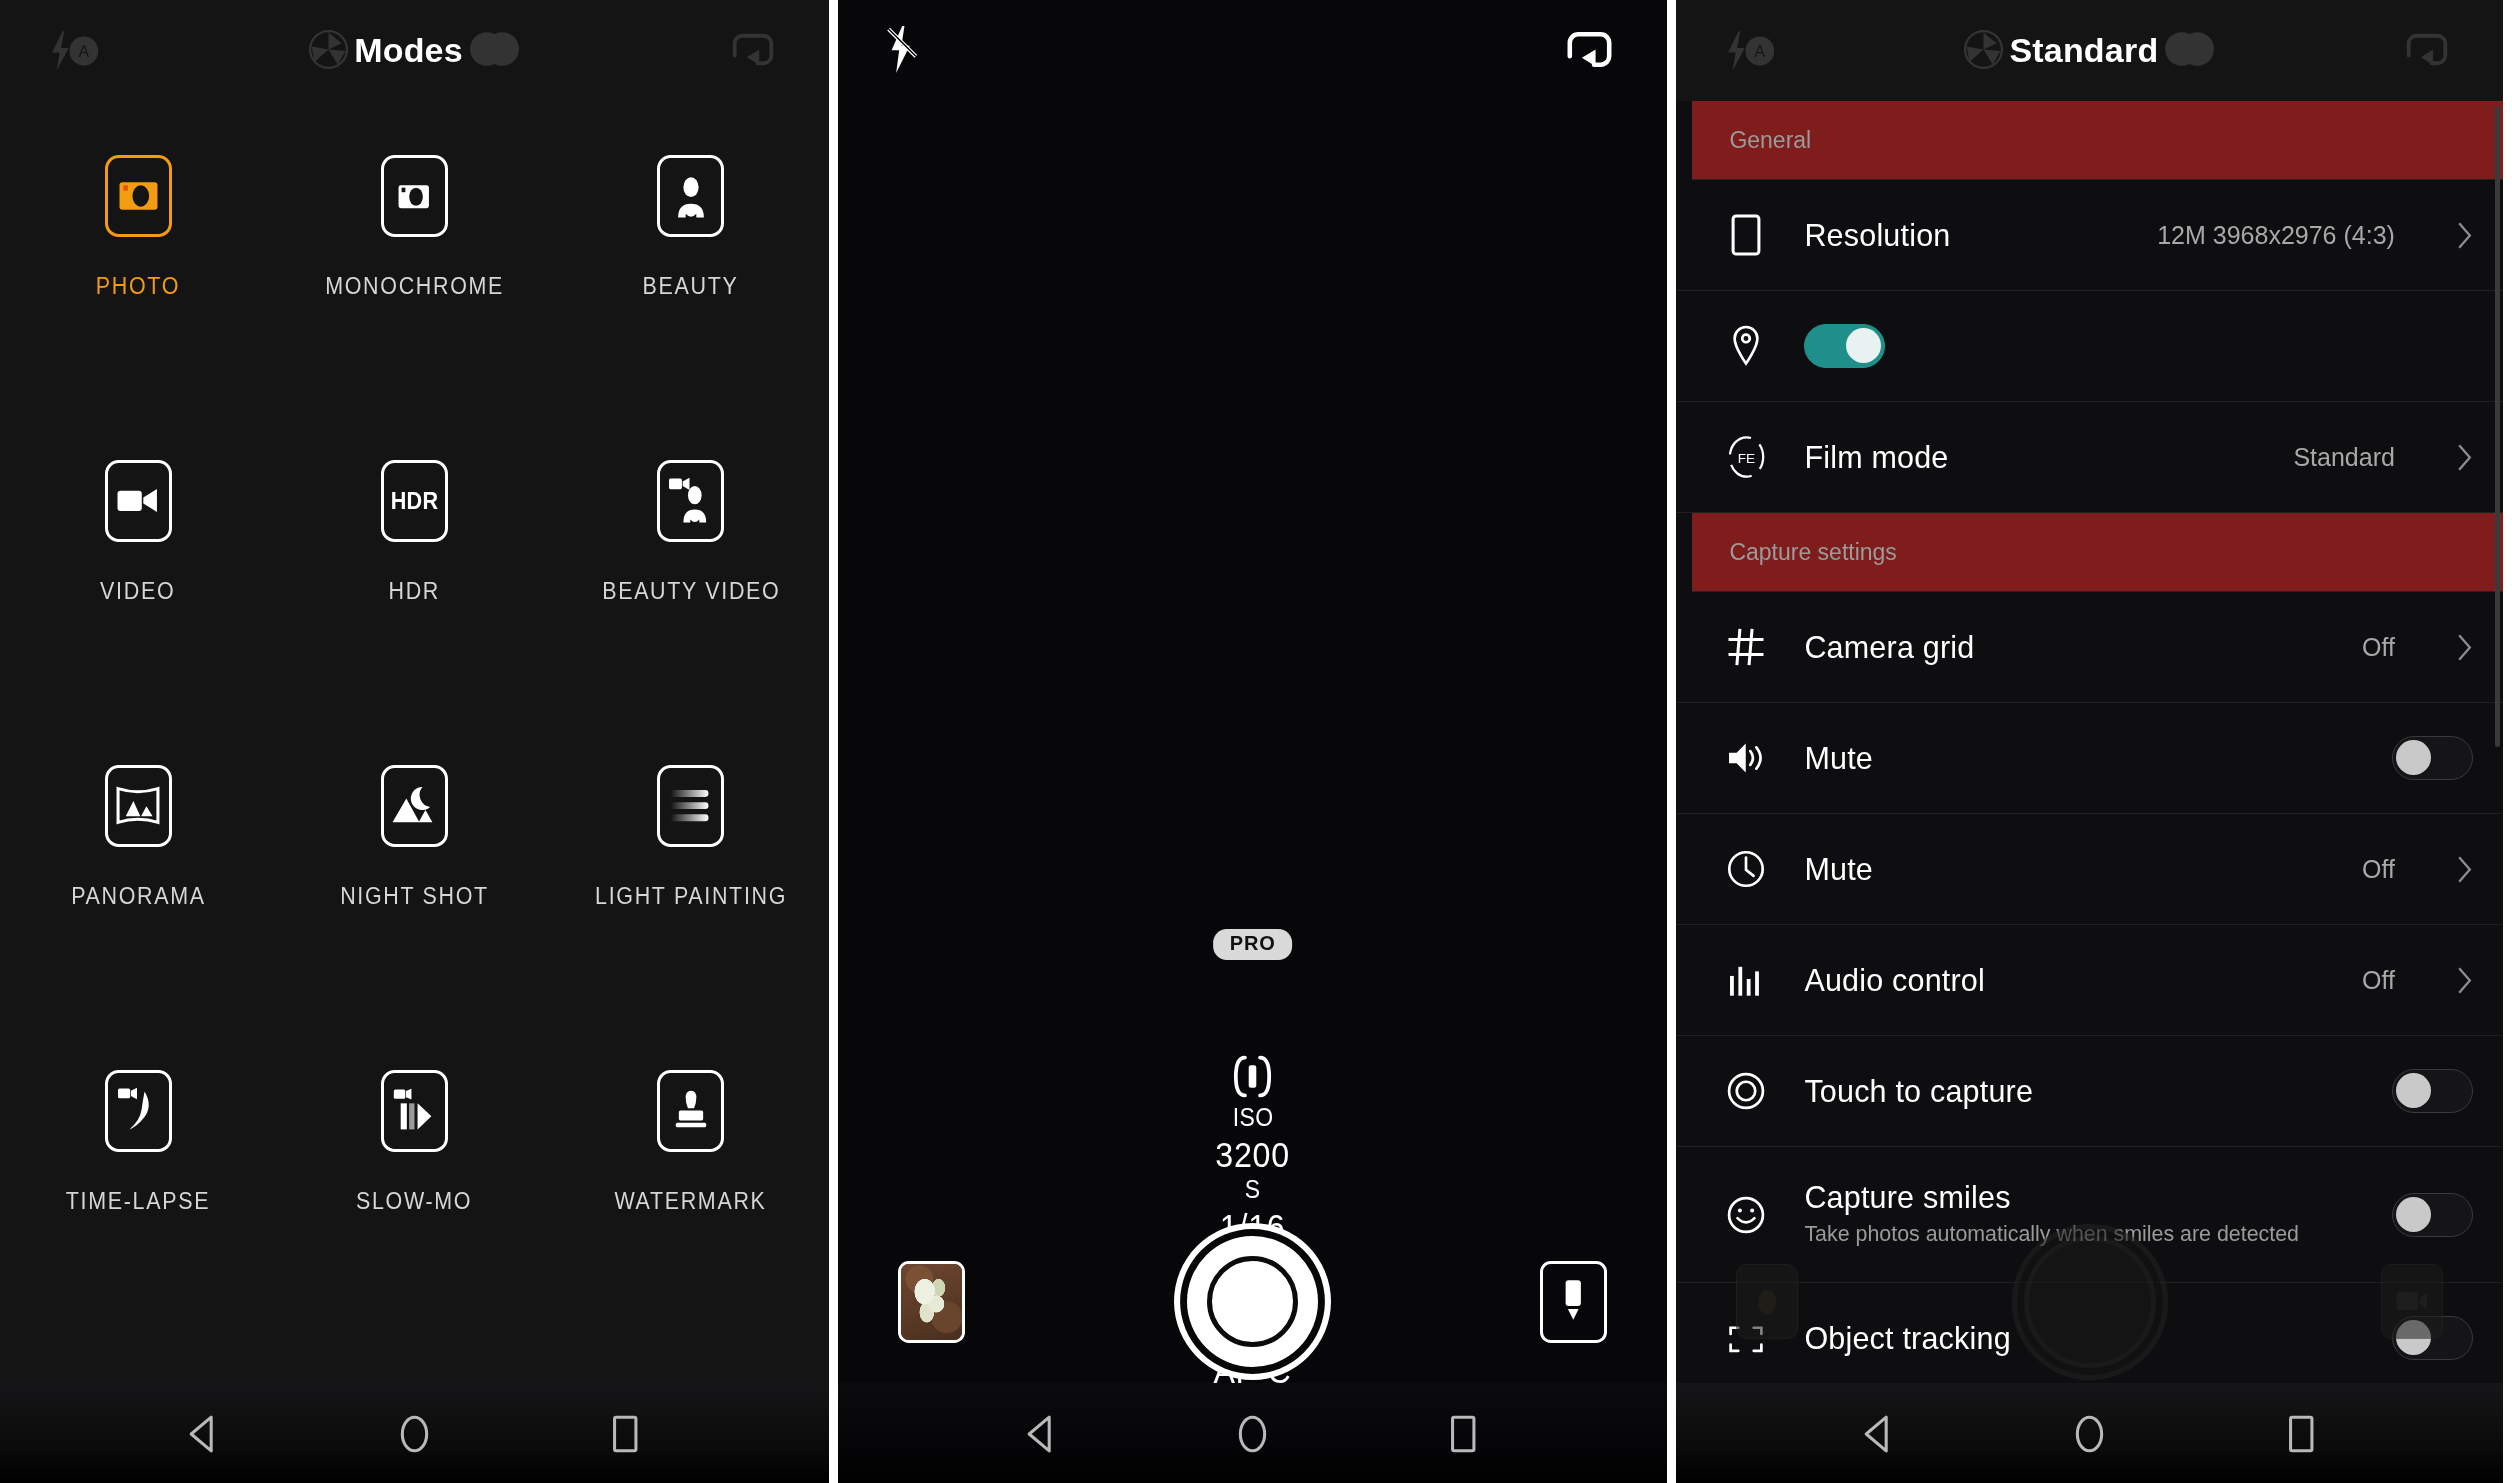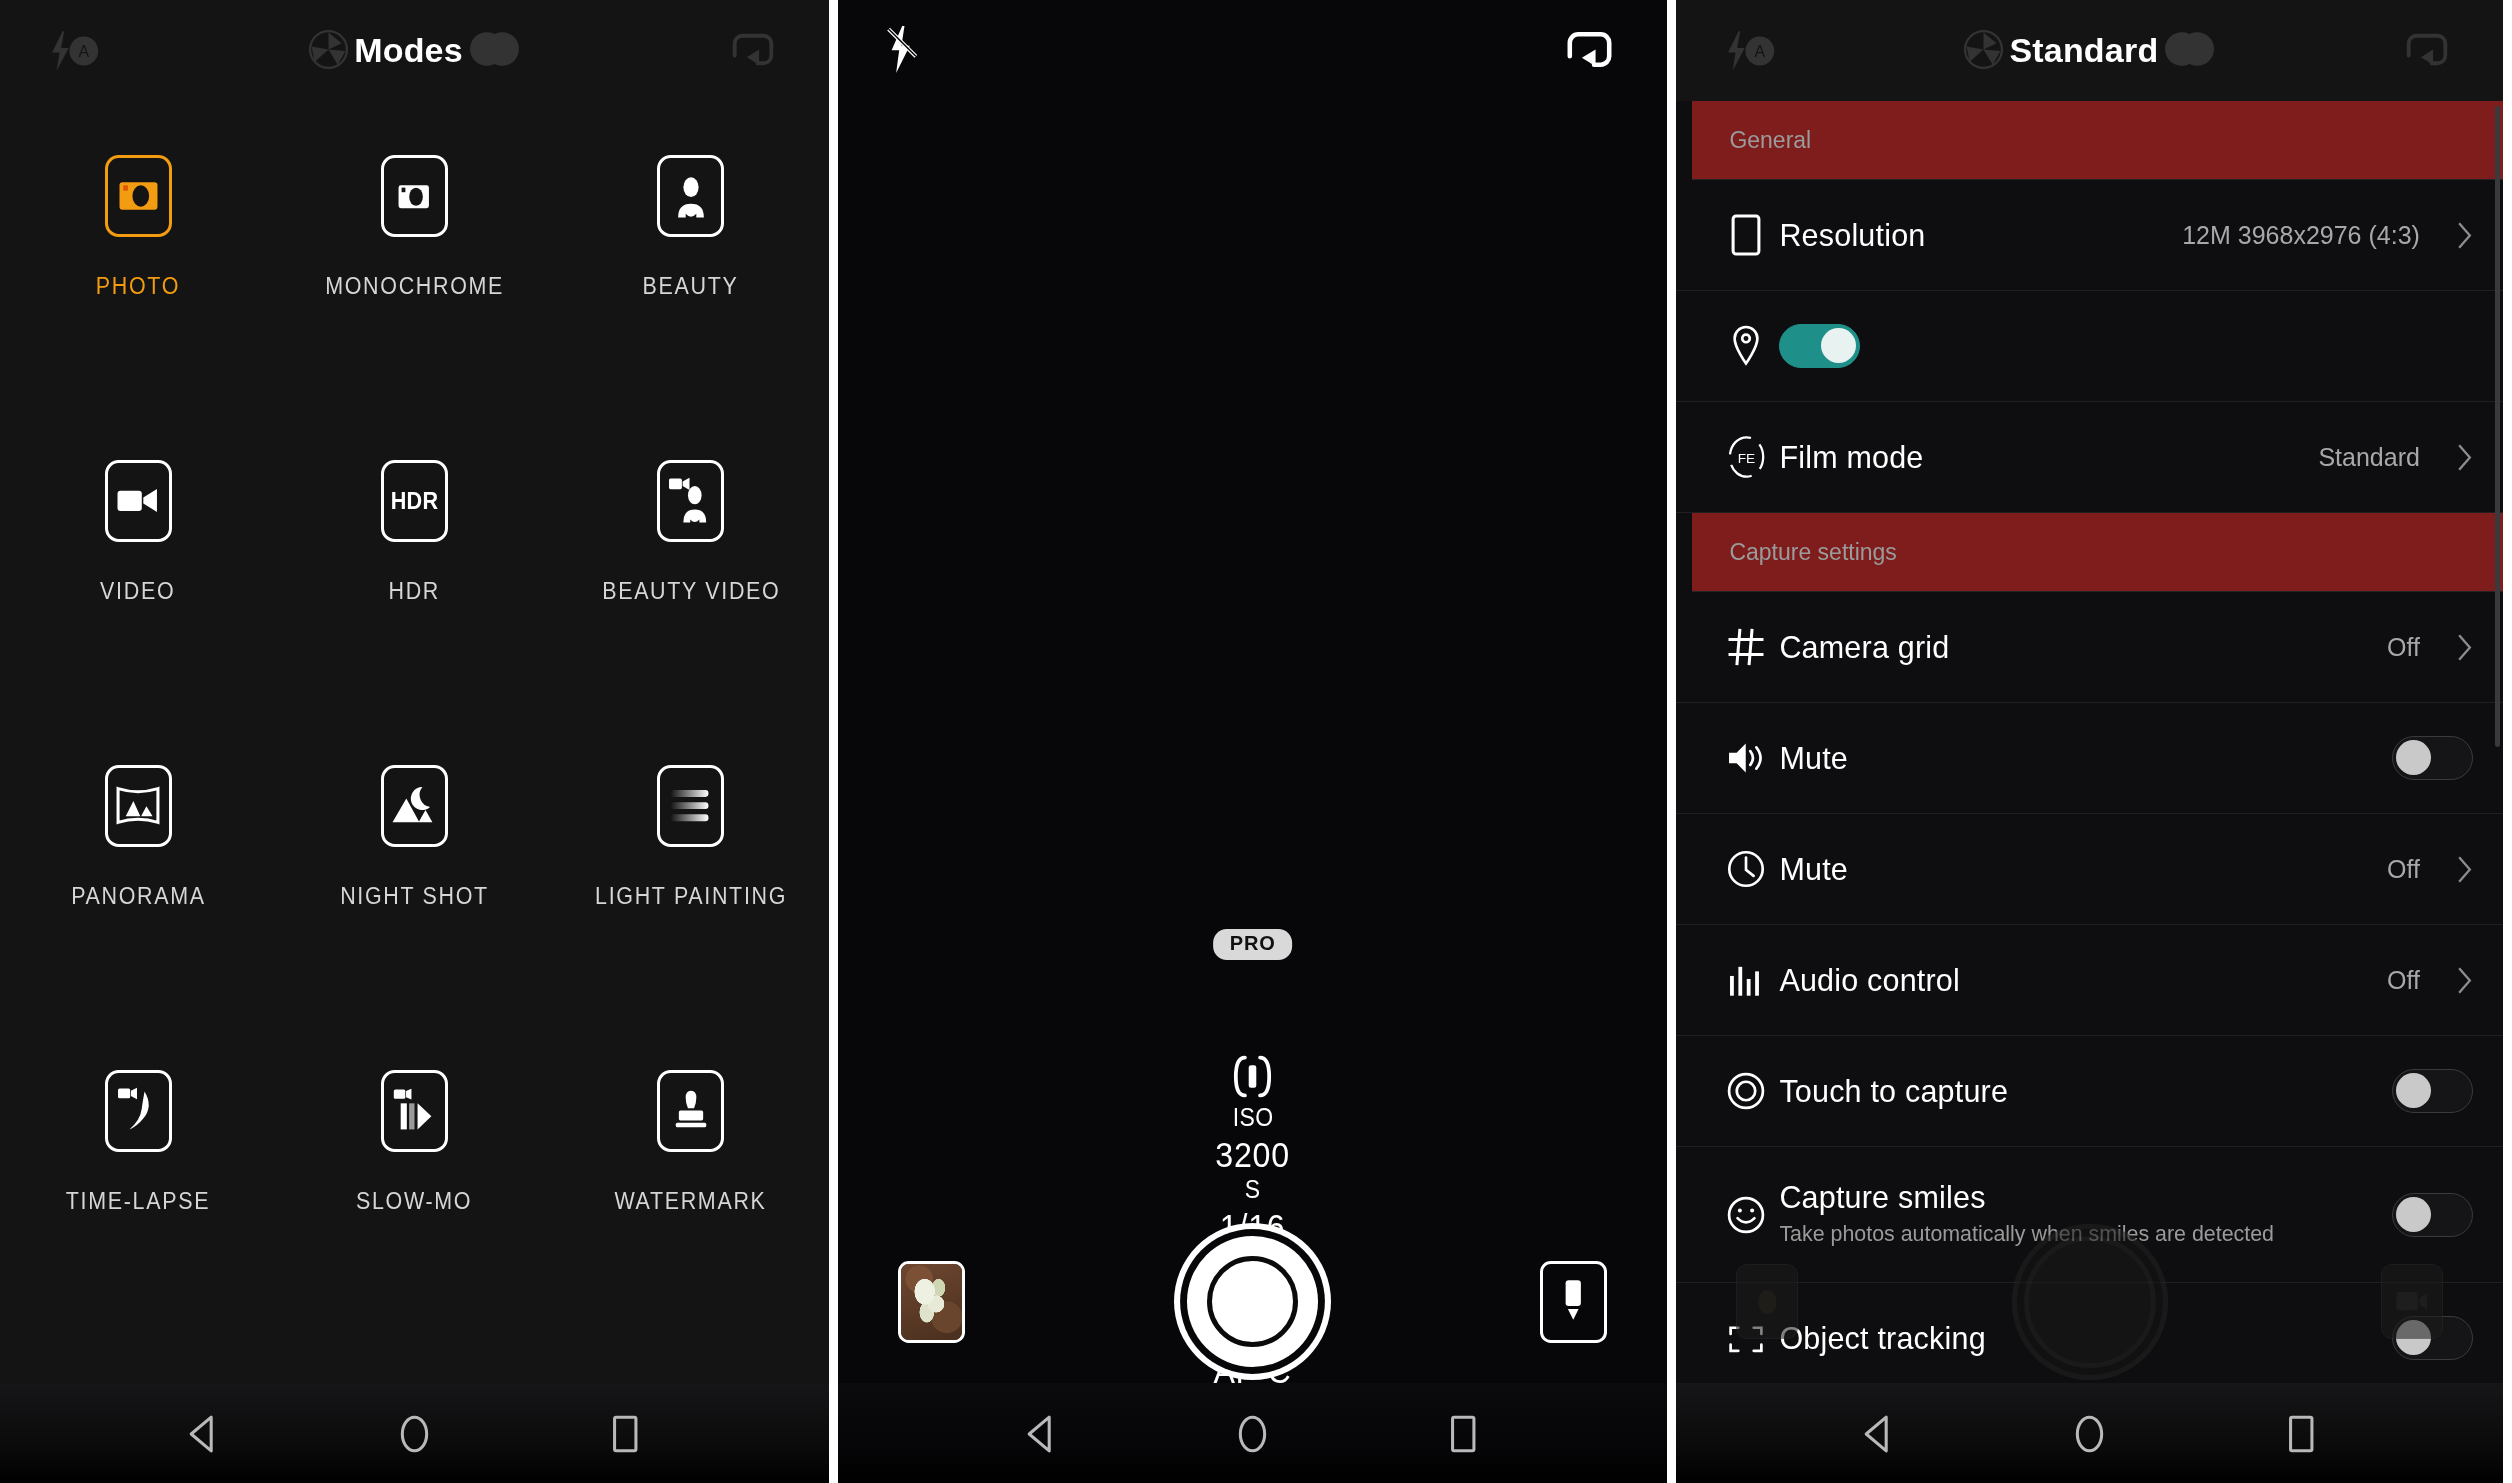--- a/index.html
+++ b/index.html
@@ -146,21 +146,21 @@
     position:absolute;top:101px;left:0;right:0;bottom:101px;overflow:hidden;background:#0e0e10;
   }
   .sec-head{
     height:79px;display:flex;align-items:center;padding-left:37px;
     color:#9b9b9b;font-size:23px;background:#7f1d1d;box-sizing:border-box;
     border-bottom:0.8px solid #242427;
     margin-left:16px;
   }
   .srow{
     min-height:111px;display:flex;align-items:center;padding:0 30.5px 0 37px;
-    border-bottom:0.8px solid #202023;box-sizing:border-box;background:#0e0e10;
+    border-bottom:0.8px solid #202023;box-sizing:border-box;background:#0e0e10;gap:25px;
   }
   .srow .sicon{width:66px;flex:0 0 66px;display:flex;align-items:center;justify-content:center;}
   .srow .stext{flex:1;display:flex;flex-direction:column;justify-content:center;}
   .slabel{color:#ffffff;font-size:30.5px;letter-spacing:0.2px;}
   .ssub{color:#9a9a9a;font-size:21.4px;line-height:1.28;margin-top:6.1px;max-width:504px;}
   .sval{color:#a8a8a8;font-size:25px;margin-right:36px;white-space:nowrap;}
   .chev{width:17px;height:29px;flex:0 0 17px;}
   .toggle{
     width:81px;height:44px;border-radius:23px;position:relative;flex:0 0 81px;
     border:1.5px solid #3a3a3d;background:#151517;box-sizing:border-box;

